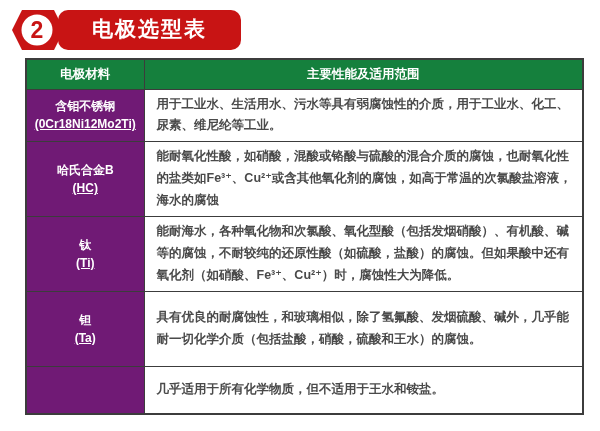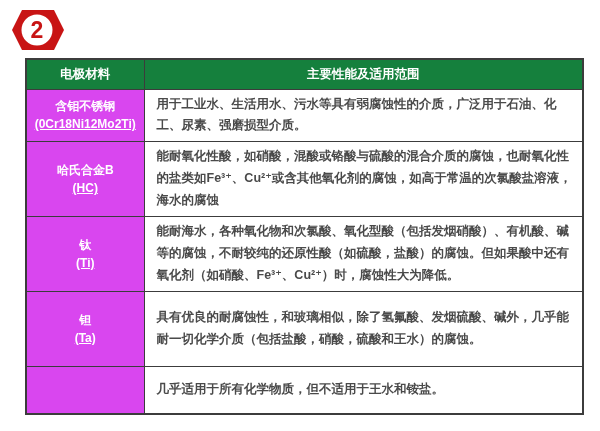--- a/index.html
+++ b/index.html
@@ -31,21 +31,21 @@
     border: 2px solid #3c3c3c;
   }
   th, td { border: 1px solid #3c3c3c; vertical-align: middle; }
   col.c-mat { width: 118px; }
   thead th {
     background: #15803d; color: #ffffff;
     font-size: 12.5px; font-weight: bold;
     height: 30px; text-align: center;
   }
   tbody th {
-    background: #d946ef; color: #ffffff;
+    background: #701a75; color: #ffffff;
     font-size: 12px; font-weight: bold;
     text-align: center; padding: 4px 2px; line-height: 1.5;
   }
   tbody td {
     background: #ffffff; color: #4a4a4a;
     font-size: 12.5px; font-weight: bold;
     text-align: left; padding: 4px 10px 4px 12px; line-height: 1.75;
   }
   
   tbody tr:nth-child(1) { height: 50px; }
@@ -63,38 +63,39 @@
 <div class="page">
 
   <div class="hdr">
     <div class="badge">
       <svg width="58" height="48" viewBox="0 0 58 48">
         <polygon points="14,4 46,4 56,24 46,44 14,44 4,24" fill="#c81414"></polygon>
         <circle cx="29" cy="24" r="15.5" fill="#ffffff"></circle>
         <text x="29" y="32" text-anchor="middle" font-size="23" font-weight="bold" fill="#c81414" font-family="Liberation Sans, sans-serif" id="badge-num-text">2</text>
       </svg>
     </div>
+    <div class="banner">电极选型表</div>
   </div>
 
   <div class="tbl-wrap">
     <table>
       <colgroup>
           <col class="c-mat">
           <col>
         </colgroup>
       <thead>
         <tr>
           <th>电极材料</th>
           <th>主要性能及适用范围</th>
         </tr>
       </thead>
       <tbody id="tbody">
           <tr>
             <th><span class="mat-name">含钼不锈钢</span><span class="mat-code">(0Cr18Ni12Mo2Ti)</span></th>
-            <td>用于工业水、生活用水、污水等具有弱腐蚀性的介质，广泛用于石油、化工、尿素、强磨损型介质。</td>
+            <td>用于工业水、生活用水、污水等具有弱腐蚀性的介质，用于工业水、化工、尿素、维尼纶等工业。</td>
           </tr>
           <tr>
             <th><span class="mat-name">哈氏合金B</span><span class="mat-code">(HC)</span></th>
             <td>能耐氧化性酸，如硝酸，混酸或铬酸与硫酸的混合介质的腐蚀，也耐氧化性的盐类如Fe³⁺、Cu²⁺或含其他氧化剂的腐蚀，如高于常温的次氯酸盐溶液，海水的腐蚀</td>
           </tr>
           <tr>
             <th><span class="mat-name">钛</span><span class="mat-code">(Ti)</span></th>
             <td>能耐海水，各种氧化物和次氯酸、氧化型酸（包括发烟硝酸）、有机酸、碱等的腐蚀，不耐较纯的还原性酸（如硫酸，盐酸）的腐蚀。但如果酸中还有氧化剂（如硝酸、Fe³⁺、Cu²⁺）时，腐蚀性大为降低。</td>
           </tr>
           <tr>

